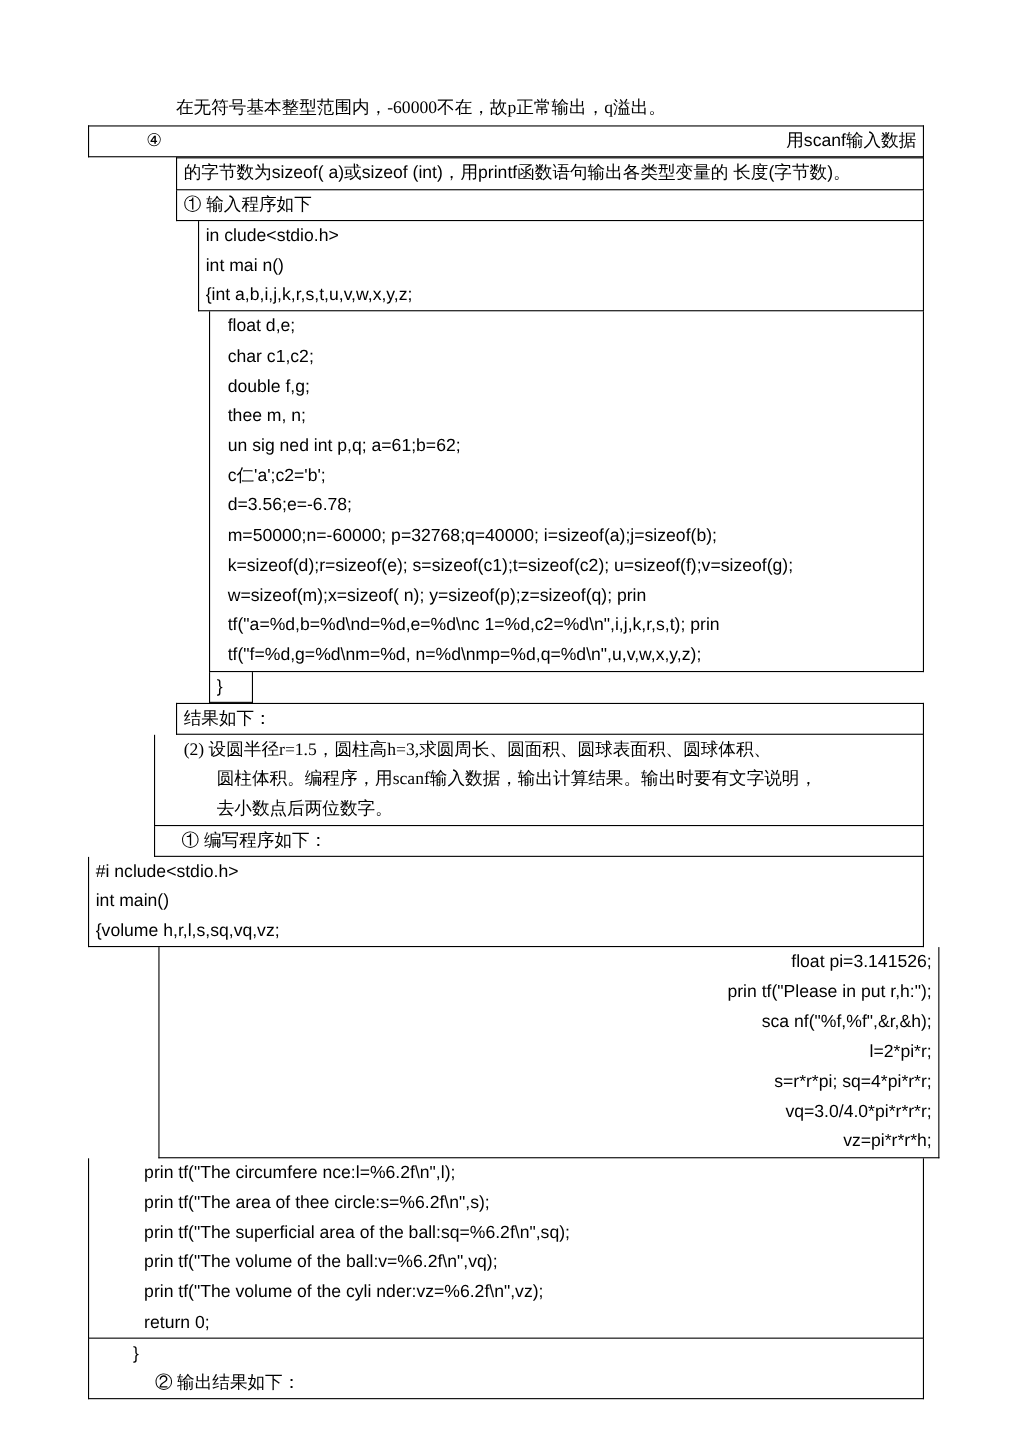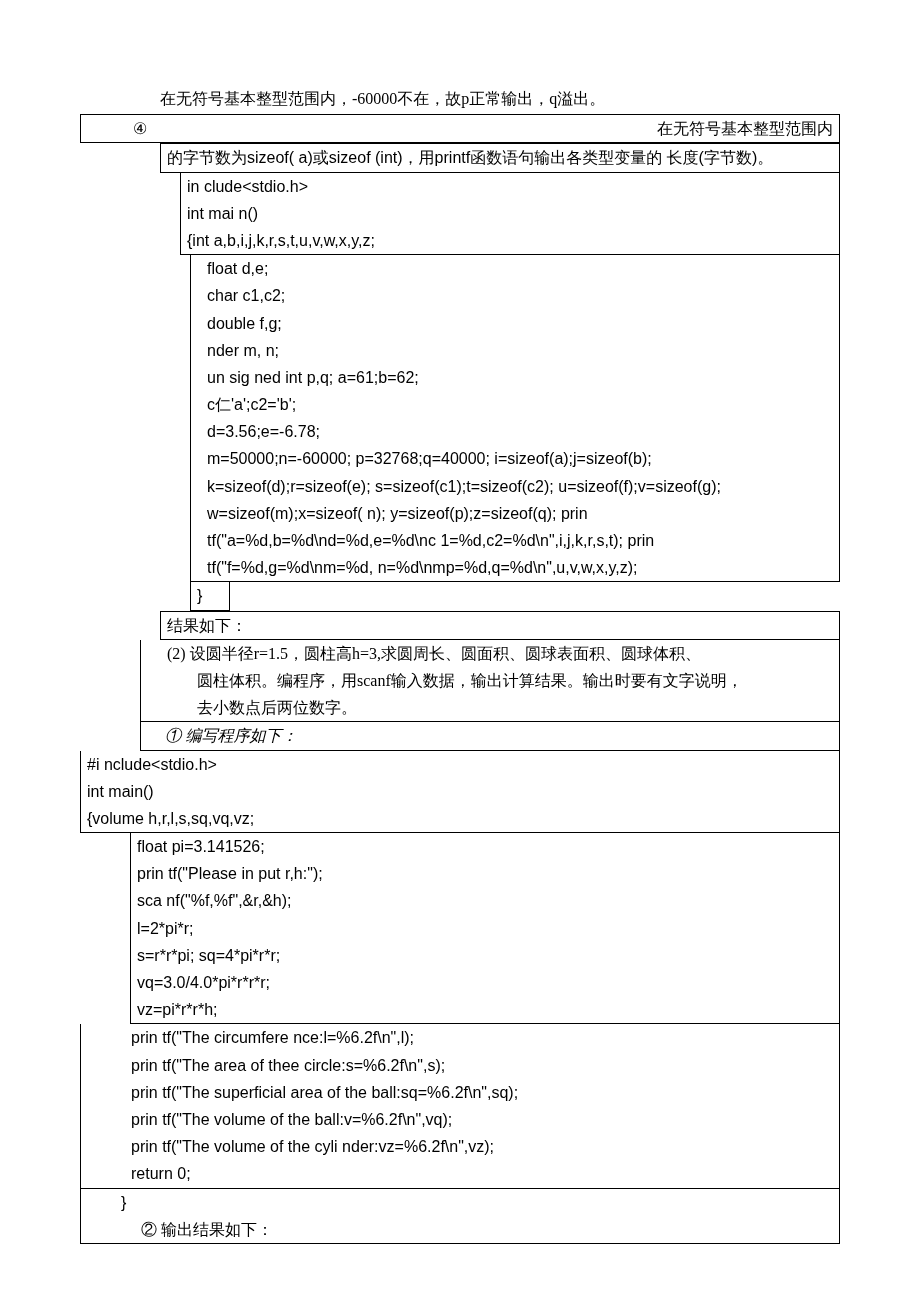--- a/index.html
+++ b/index.html
@@ -48,57 +48,64 @@
 <div class="page">
 
   <div class="para indent1">在无符号基本整型范围内，-60000不在，故p正常输出，q溢出。</div>
 
   <table class="tbl-outer">
     <tbody>
         <tr>
       <td>
         <div class="row-split">
           <span style="padding-left:46px;">④</span>
-          <span>在无符号基本整型范围内</span>
+          <span>用scanf输入数据</span>
         </div>
       </td>
     </tr>
   </tbody>
     </table>
 
 
   <table style="margin-left:80px; width:calc(100% - 80px);">
     <tbody>
         <tr>
           <td>的字节数为sizeof( a)或sizeof (int)，用printf函数语句输出各类型变量的 长度(字节数)。</td>
         </tr>
   </tbody>
     </table>
 
+  <table style="margin-left:80px; width:calc(100% - 80px);">
+    <tbody>
+        <tr>
+          <td style="border-top:none;">①   输入程序如下</td>
+        </tr>
+  </tbody>
+    </table>
 
   <table style="margin-left:100px; width:calc(100% - 100px);">
     <tbody>
         <tr>
           <td style="border-top:none;">
       <div class="mono">in clude&lt;stdio.h&gt;</div>
       <div class="mono">int mai n()</div>
       <div class="mono">{int a,b,i,j,k,r,s,t,u,v,w,x,y,z;</div>
     </td>
         </tr>
   </tbody>
     </table>
 
   <table style="margin-left:110px; width:calc(100% - 110px);">
     <tbody>
         <tr>
           <td style="border-top:none;padding-left:16px;">
       <div class="mono">float d,e;</div>
       <div class="mono">char c1,c2;</div>
       <div class="mono">double f,g;</div>
-      <div class="mono">nder m, n;</div>
+      <div class="mono">thee m, n;</div>
       <div class="mono"> un sig ned int p,q; a=61;b=62;</div>
       <div class="mono">c仁'a';c2='b';</div>
       <div class="mono">d=3.56;e=-6.78;</div>
       <div class="mono"> m=50000;n=-60000; p=32768;q=40000; i=sizeof(a);j=sizeof(b);</div>
       <div class="mono">k=sizeof(d);r=sizeof(e); s=sizeof(c1);t=sizeof(c2); u=sizeof(f);v=sizeof(g);</div>
       <div class="mono">w=sizeof(m);x=sizeof( n); y=sizeof(p);z=sizeof(q); prin</div>
       <div class="mono">tf("a=%d,b=%d\nd=%d,e=%d\nc 1=%d,c2=%d\n",i,j,k,r,s,t); prin</div>
       <div class="mono">tf("f=%d,g=%d\nm=%d, n=%d\nmp=%d,q=%d\n",u,v,w,x,y,z);</div>
     </td>
         </tr>
@@ -129,38 +136,38 @@
       <div class="para" style="padding-left:50px;">圆柱体积。编程序，用scanf输入数据，输出计算结果。输出时要有文字说明，</div>
       <div class="para" style="padding-left:50px;">去小数点后两位数字。</div>
     </td>
         </tr>
   </tbody>
     </table>
 
   <table style="margin-left:60px; width:calc(100% - 60px);">
     <tbody>
         <tr>
-          <td style="border-top:none; padding-left:24px;font-style:italic;">①    编写程序如下：</td>
+          <td style="border-top:none; padding-left:24px;">①    编写程序如下：</td>
         </tr>
   </tbody>
     </table>
 
   <table>
     <tbody>
         <tr>
           <td style="border-top:none; ">
       <div class="mono">#i nclude&lt;stdio.h&gt;</div>
       <div class="mono">int main()</div>
       <div class="mono">{volume h,r,l,s,sq,vq,vz;</div>
     </td>
         </tr>
   </tbody>
     </table>
 
-  <table style="margin-left:50px; width:calc(100% - 50px);">
+  <table style="margin-left:64px; width:calc(100% - 50px);text-align:right;">
     <tbody>
         <tr>
           <td style="border-top:none; padding-left:6px;">
       <div class="mono">float pi=3.141526;</div>
       <div class="mono">prin tf("Please in put r,h:");</div>
       <div class="mono">sca nf("%f,%f",&amp;r,&amp;h);</div>
       <div class="mono">l=2*pi*r;</div>
       <div class="mono">s=r*r*pi; sq=4*pi*r*r;</div>
       <div class="mono">vq=3.0/4.0*pi*r*r*r;</div>
       <div class="mono">vz=pi*r*r*h;</div>

